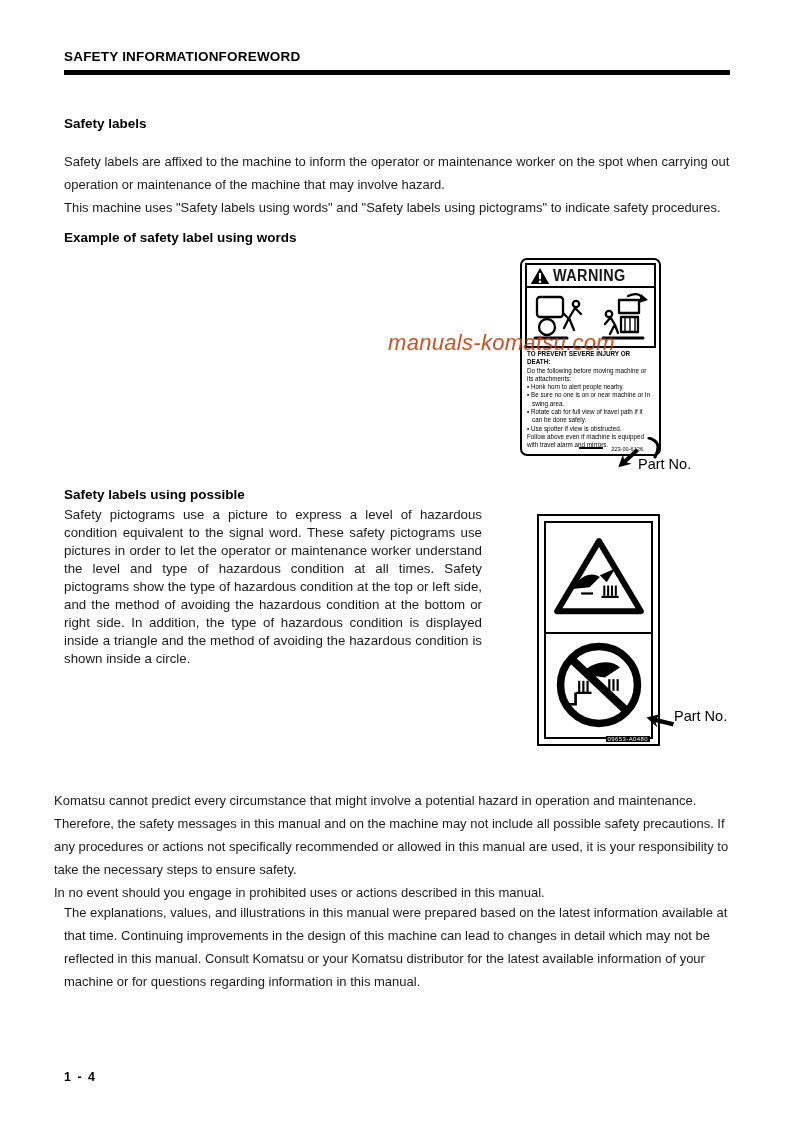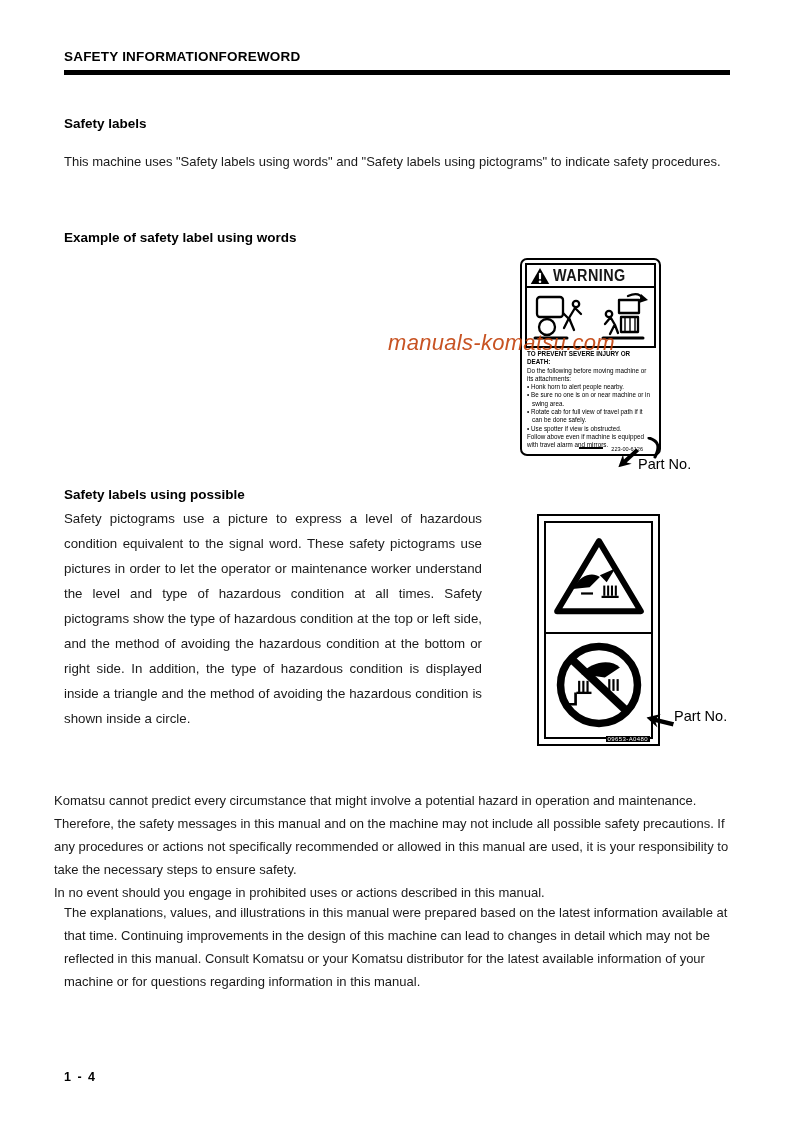--- a/index.html
+++ b/index.html
@@ -6,21 +6,21 @@
   .page{position:relative;width:793px;height:1123px;margin:0 auto;background:#ffffff;
         font-family:"Liberation Sans","DejaVu Sans",sans-serif;color:#161616;overflow:hidden;}
   .abs{position:absolute;}
   
   .hdr{left:64px;top:49px;width:666px;display:flex;justify-content:flex-start;
        font-weight:700;font-size:13.5px;letter-spacing:0.2px;color:#000;}
   .rule{left:64px;top:70px;width:666px;height:5px;background:#000;}
   
   .h-sec{font-weight:700;font-size:13.5px;color:#000;}
   .p{font-size:13px;line-height:23px;color:#1a1a1a;}
-  .p-narrow{font-size:13.3px;line-height:25px;text-align:justify;color:#1a1a1a;}
+  .p-narrow{font-size:13.3px;line-height:18px;text-align:justify;color:#1a1a1a;}
   
   .wlabel{left:520px;top:258px;width:141px;height:198px;border:2.5px solid #000;border-radius:7px;
           padding:3px;box-sizing:border-box;background:#fff;}
   .wl-head{border:2px solid #000;height:25px;display:flex;align-items:center;gap:3px;padding:0 3px;box-sizing:border-box;}
   .wl-word{font-weight:700;font-size:16px;letter-spacing:0.5px;transform:scaleX(0.9);transform-origin:left center;white-space:nowrap;}
   .wl-pics{border:2px solid #000;border-top:none;height:60px;display:flex;align-items:center;justify-content:space-around;box-sizing:border-box;}
   .wl-text{padding:2px 2px 0 2px;font-size:6.3px;line-height:8.3px;color:#000;}
   .wl-intro1{font-weight:700;}
   .wl-bullet{padding-left:5px;text-indent:-5px;}
   .wl-part{position:absolute;bottom:2px;right:16px;font-size:5.6px;color:#000;white-space:nowrap;}
@@ -45,20 +45,21 @@
 <div class="page">
 
   <div class="abs hdr">
     <span>SAFETY INFORMATION</span>
     <span>FOREWORD</span>
   </div>
   <div class="abs rule"></div>
 
   <div class="abs h-sec" style="left:64px;top:116px;">Safety labels</div>
   <div class="abs" style="left:64px;top:150px;width:676px;">
+    <div class="p">Safety labels are affixed to the machine to inform the operator or maintenance worker on the spot when carrying out operation or maintenance of the machine that may involve hazard.</div>
     <div class="p">This machine uses "Safety labels using words" and "Safety labels using pictograms" to indicate safety procedures.</div>
   </div>
 
   <div class="abs h-sec" style="left:64px;top:230px;">Example of safety label using words</div>
 
   <div class="abs wlabel">
     <div class="wl-head">
       <span>
         <svg width="20" height="18" viewBox="0 0 26 23" class="arrow-svg">
           <path d="M13 1 L25 22 L1 22 Z" fill="#000"></path>

